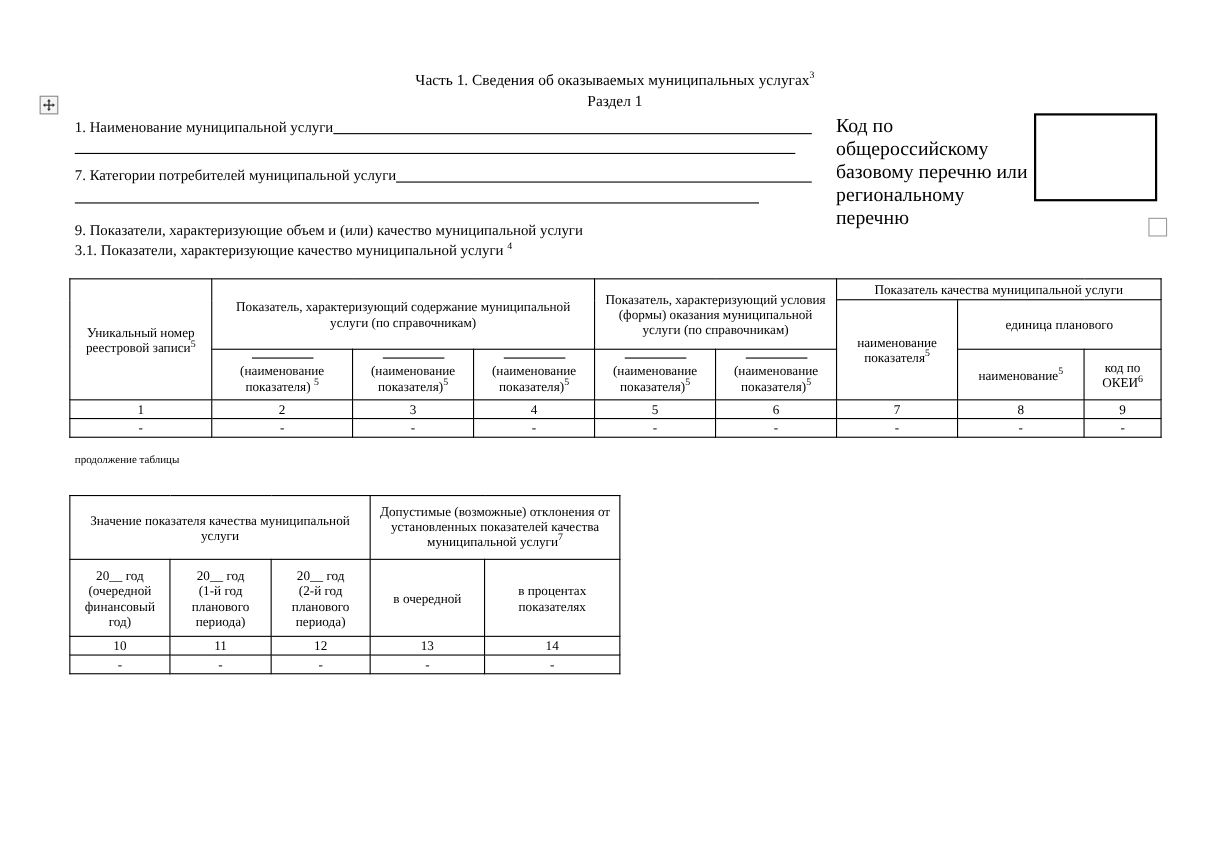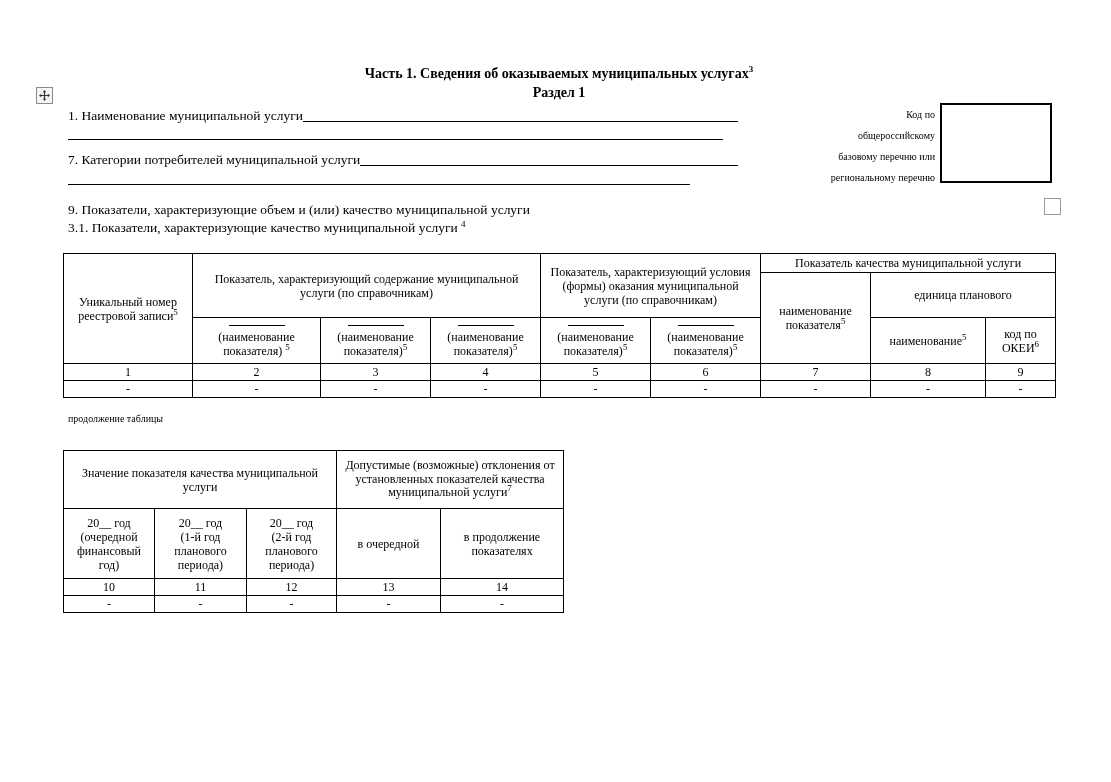--- a/index.html
+++ b/index.html
@@ -2,26 +2,26 @@
 <html><head>
 <meta charset="utf-8">
 <style>
   html,body{margin:0;padding:0;}
   body{
     width:1111px;height:782px;position:relative;background:#ffffff;
     font-family:"Liberation Serif","DejaVu Serif",serif;color:#000;overflow:hidden;
   }
   .abs{position:absolute;}
   .doc-text{font-size:13.5px;line-height:17px;white-space:nowrap;}
-  .title-block{left:63px;top:64px;width:992px;text-align:center;font-weight:bold;font-size:14px;line-height:19px;}
+  .title-block{left:63px;top:64px;width:992px;text-align:center;font-weight:normal;font-size:14px;line-height:19px;}
   sup{font-size:9px;line-height:0;vertical-align:super;}
   .fill-row{display:flex;align-items:flex-end;}
   .fill-rule{flex:1;height:0;border-bottom:1px solid #000;margin-bottom:2px;}
   .stand-rule{height:0;border-top:1px solid #000;}
-  .right-col{width:175px;text-align:right;font-size:10px;line-height:21px;}
+  .right-col{width:175px;text-align:left;font-size:18px;line-height:21px;}
   .code-box{width:108px;height:76px;border:2px solid #000;background:#fff;}
   .small-box{width:15px;height:15px;border:1px solid #9a9a9a;background:#fff;}
   .handle{width:15px;height:15px;border:1px solid #8a8a8a;display:flex;align-items:center;justify-content:center;background:#f5f5f5;}
   table.frm{border-collapse:collapse;table-layout:fixed;}
   table.frm td{
     border:1px solid #000;text-align:center;vertical-align:middle;
     font-size:12px;line-height:14px;padding:1px 3px;overflow:hidden;
   }
   .hdr-blank{width:56px;border-top:1px solid #000;margin:1px auto 4px auto;height:0;}
   .num-row td{font-size:12px;line-height:13px;padding:1px;}
@@ -151,21 +151,21 @@
         </td>
     <td>
           <div>20__ год</div>
           <div>(1-й год планового периода)</div>
         </td>
     <td>
           <div>20__ год</div>
           <div>(2-й год планового периода)</div>
         </td>
     <td>в очередной</td>
-    <td>в продолжение показателях</td>
+    <td>в процентах показателях</td>
   </tr>
   <tr class="num-row" style="height:16px">
     <td>10</td>
     <td>11</td>
     <td>12</td>
     <td>13</td>
     <td>14</td>
   </tr>
   <tr class="dash-row" style="height:17px">
     <td>-</td>

